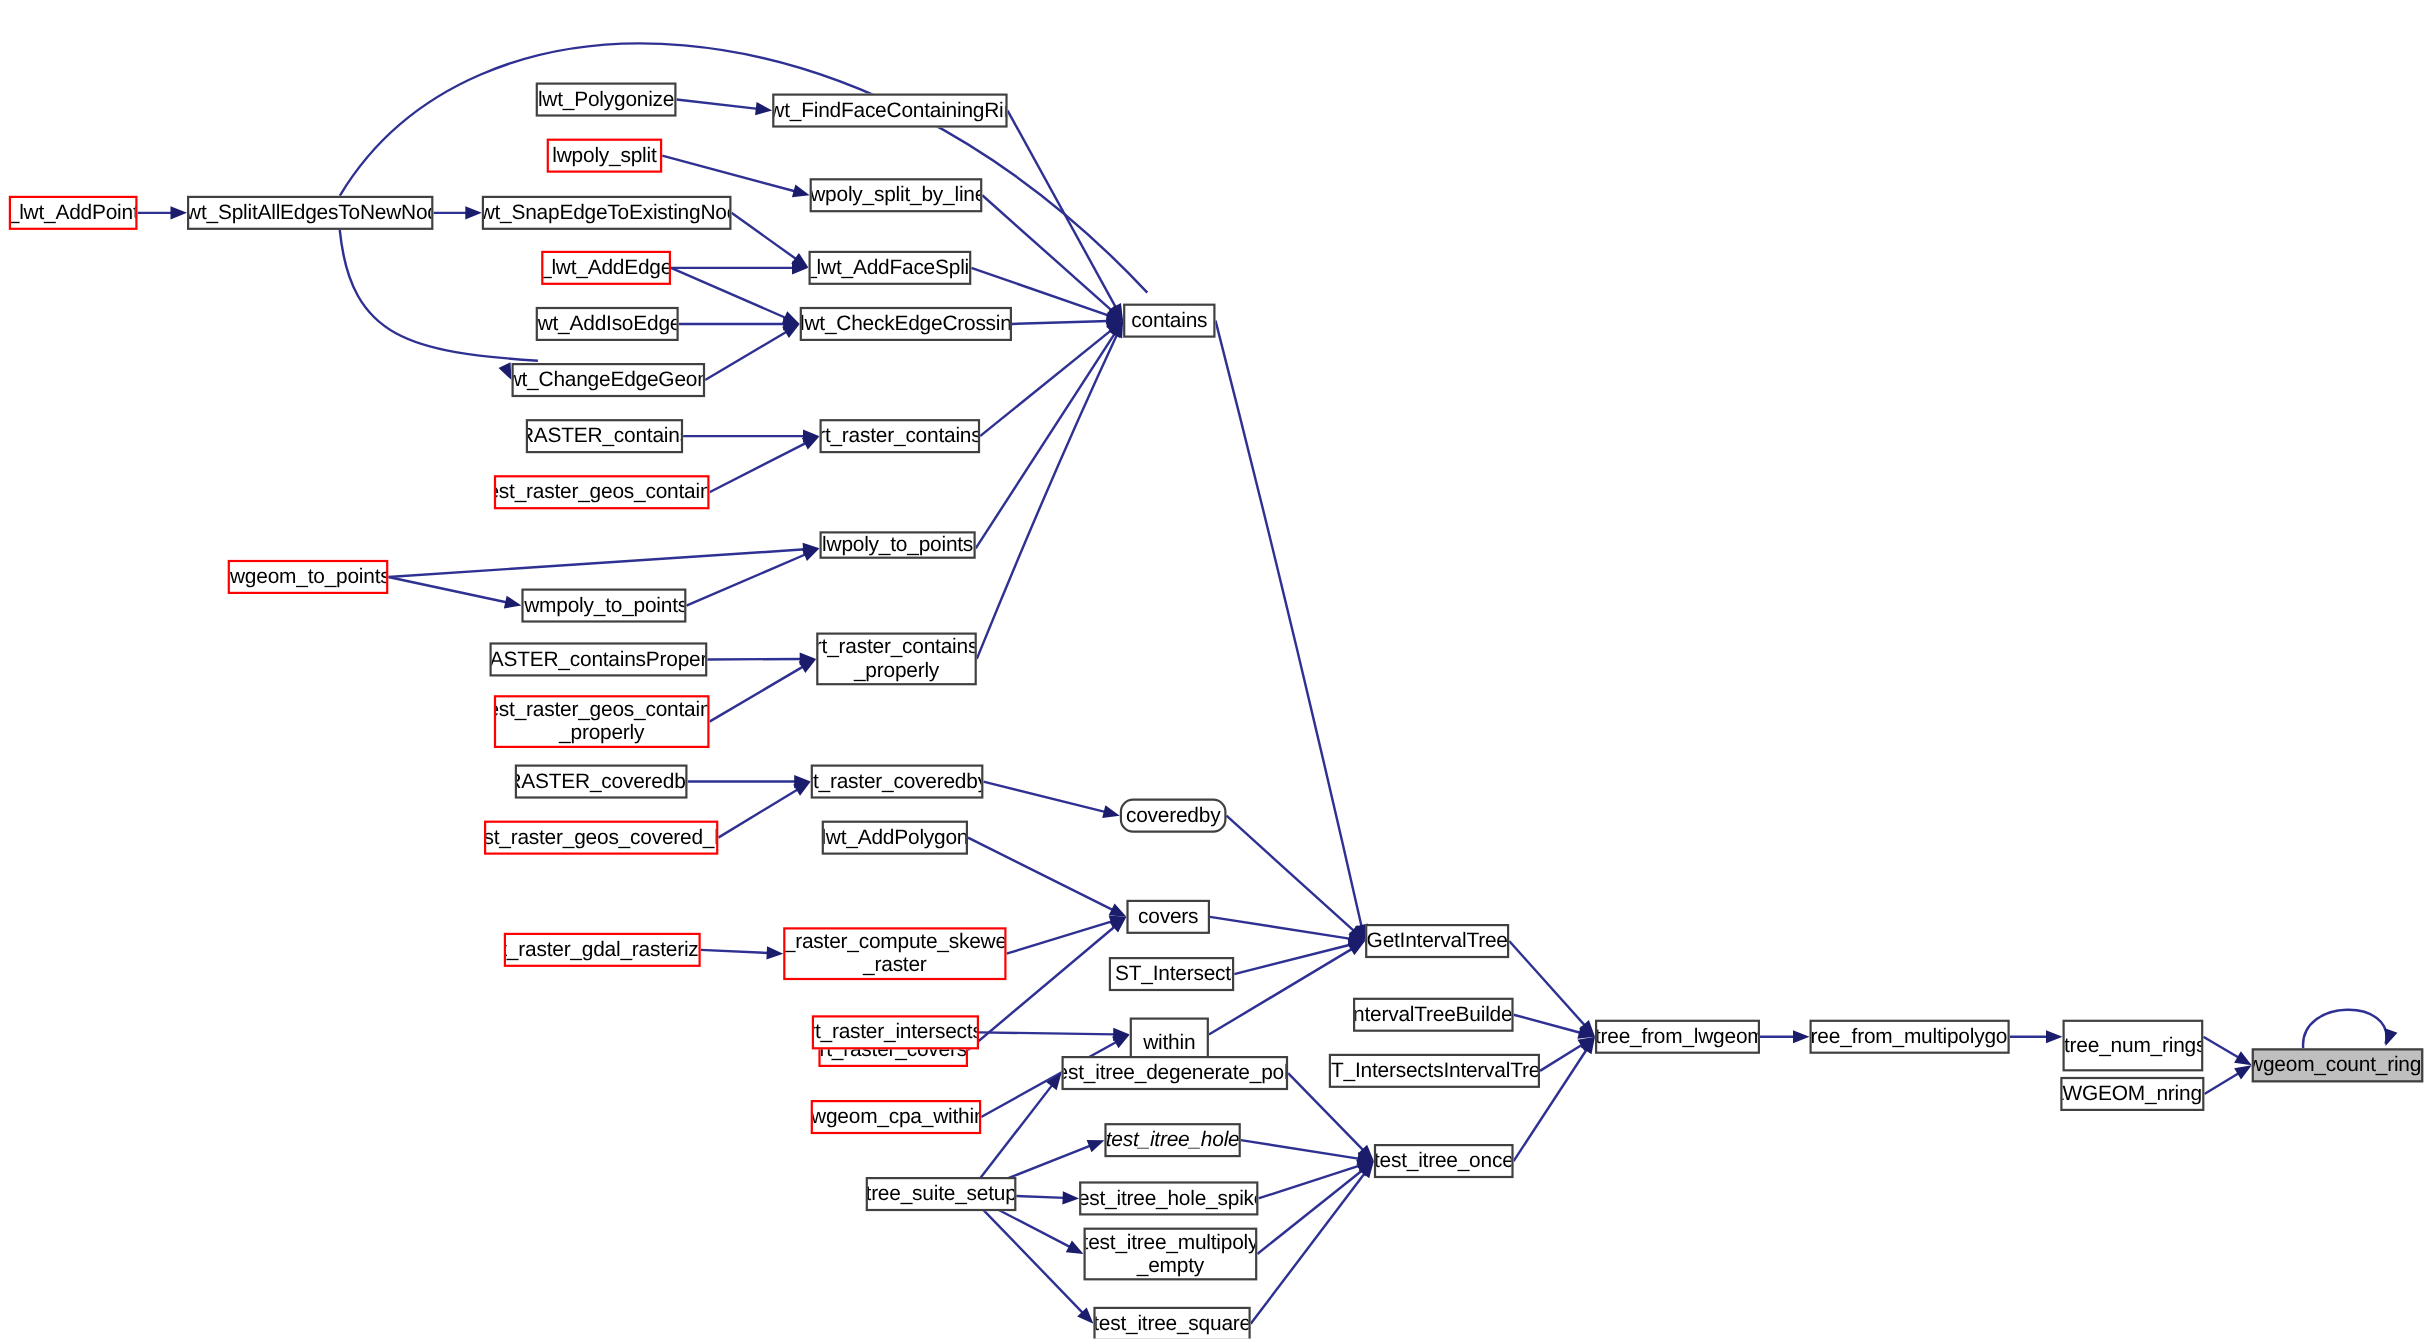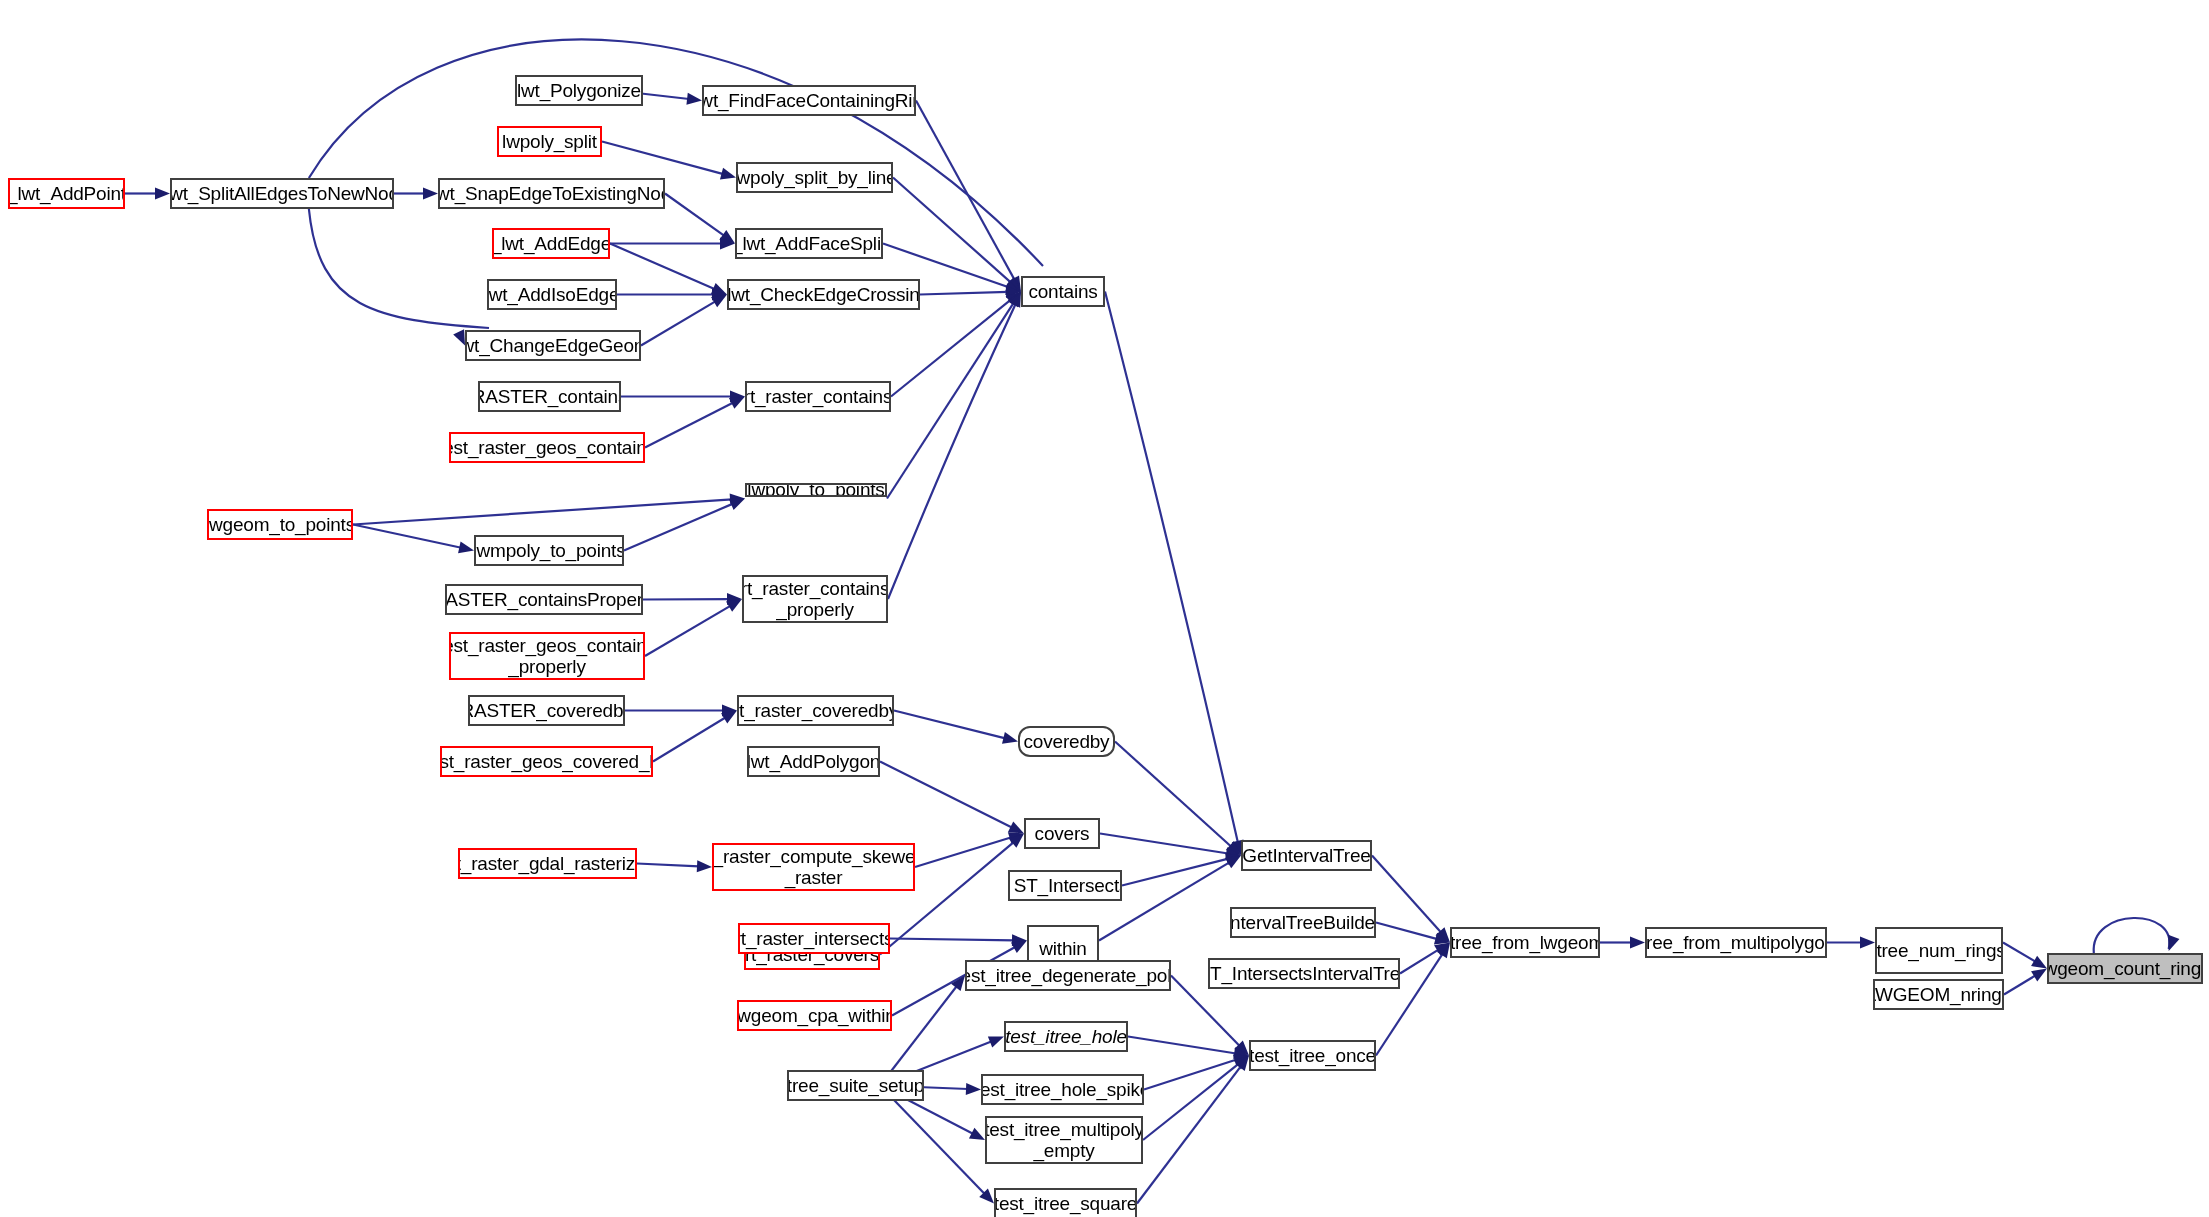--- a/index.html
+++ b/index.html
@@ -175,36 +175,36 @@
       <polygon points="2047,968.5 2037.138477949545,955.7035011488146 2031.0337262040255,966.0346194873863" class="edge-head"></polygon>
       <path d="M 2004 994.5 Q 2025.5 981.5 2035.8754842134524 975.2264514058195" class="edge-line"></path>
       <polygon points="2047,968.5 2031.059504212836,971.1268981821544 2037.2685362797463,981.3956819851215" class="edge-head"></polygon>
       <path d="M 2093.8 953 C 2089.8 907 2178.68 907 2168.68 949" class="edge-line"></path>
       <polygon points="2168.68,951 2179.459703388916,938.9667961520221 2168.1872308347474,934.8520224625566" class="edge-head"></polygon>
     </svg>
   <div id="node-layer">
       <div class="node-box red" style="left: 8px; top: 178px; width: 117px; height: 31px;">_lwt_AddPoint</div>
       <div class="node-box" style="left: 170px; top: 178px; width: 224px; height: 31px;">_lwt_SplitAllEdgesToNewNode</div>
       <div class="node-box" style="left: 438px; top: 178px; width: 227px; height: 31px;">_lwt_SnapEdgeToExistingNode</div>
-      <div class="node-box" style="left: 487px; top: 75px; width: 128px; height: 31px; margin-left: 28px;">lwt_Polygonize</div>
+      <div class="node-box" style="left: 487px; top: 75px; width: 128px; height: 31px;">lwt_Polygonize</div>
       <div class="node-box red" style="left: 497px; top: 126px; width: 105px; height: 31px;">lwpoly_split</div>
       <div class="node-box red" style="left: 492px; top: 228px; width: 118px; height: 31px;">_lwt_AddEdge</div>
       <div class="node-box" style="left: 487px; top: 279px; width: 130px; height: 31px; text-align: center;">lwt_AddIsoEdge</div>
       <div class="node-box" style="left: 465px; top: 330px; width: 176px; height: 31px;">lwt_ChangeEdgeGeom</div>
       <div class="node-box" style="left: 702px; top: 85px; width: 214px; height: 31px;">_lwt_FindFaceContainingRing</div>
       <div class="node-box" style="left: 736px; top: 162px; width: 157px; height: 31px;">lwpoly_split_by_line</div>
       <div class="node-box" style="left: 735px; top: 228px; width: 148px; height: 31px;">_lwt_AddFaceSplit</div>
       <div class="node-box" style="left: 727px; top: 279px; width: 193px; height: 31px;">_lwt_CheckEdgeCrossing</div>
       <div class="node-box" style="left: 1021px; top: 276px; width: 84px; height: 31px;">contains</div>
       <div class="node-box" style="left: 478px; top: 381px; width: 143px; height: 31px;">RASTER_contains</div>
       <div class="node-box red" style="left: 449px; top: 432px; width: 196px; height: 31px;">test_raster_geos_contains</div>
       <div class="node-box" style="left: 745px; top: 381px; width: 146px; height: 31px;">rt_raster_contains</div>
       <div class="node-box red" style="left: 207px; top: 509px; width: 146px; height: 31px;">lwgeom_to_points</div>
       <div class="node-box" style="left: 474px; top: 535px; width: 150px; height: 31px;">lwmpoly_to_points</div>
-      <div class="node-box" style="left: 745px; top: 483px; width: 142px; height: 14px;">lwpoly_to_points</div>
+      <div class="node-box" style="left: 745px; top: 483px; width: 142px; height: 25px;">lwpoly_to_points</div>
       <div class="node-box" style="left: 445px; top: 584px; width: 198px; height: 31px;">RASTER_containsProperly</div>
       <div class="node-box red" style="left: 449px; top: 632px; width: 196px; height: 48px;">test_raster_geos_contains
 _properly</div>
       <div class="node-box" style="left: 742px; top: 575px; width: 146px; height: 48px;">rt_raster_contains
 _properly</div>
       <div class="node-box" style="left: 468px; top: 695px; width: 157px; height: 31px;">RASTER_coveredby</div>
       <div class="node-box red" style="left: 440px; top: 746px; width: 213px; height: 31px;">test_raster_geos_covered_by</div>
       <div class="node-box" style="left: 737px; top: 695px; width: 157px; height: 31px;">rt_raster_coveredby</div>
       <div class="node-box" style="left: 1018px; top: 726px; width: 97px; height: 31px; border-radius: 12px;">coveredby</div>
       <div class="node-box" style="left: 747px; top: 746px; width: 133px; height: 31px;">lwt_AddPolygon</div>

